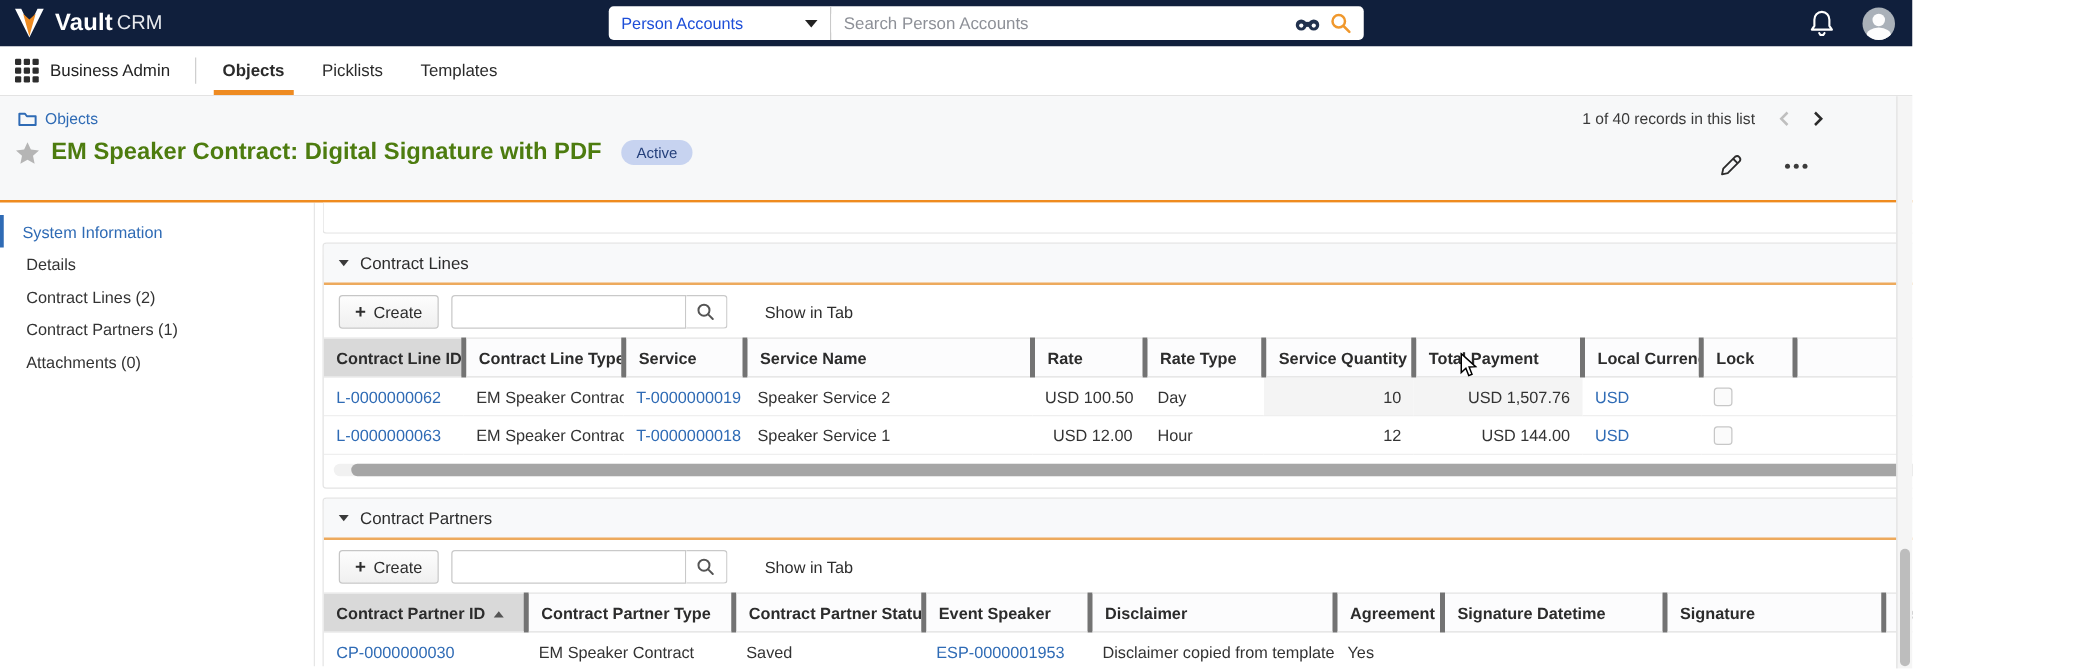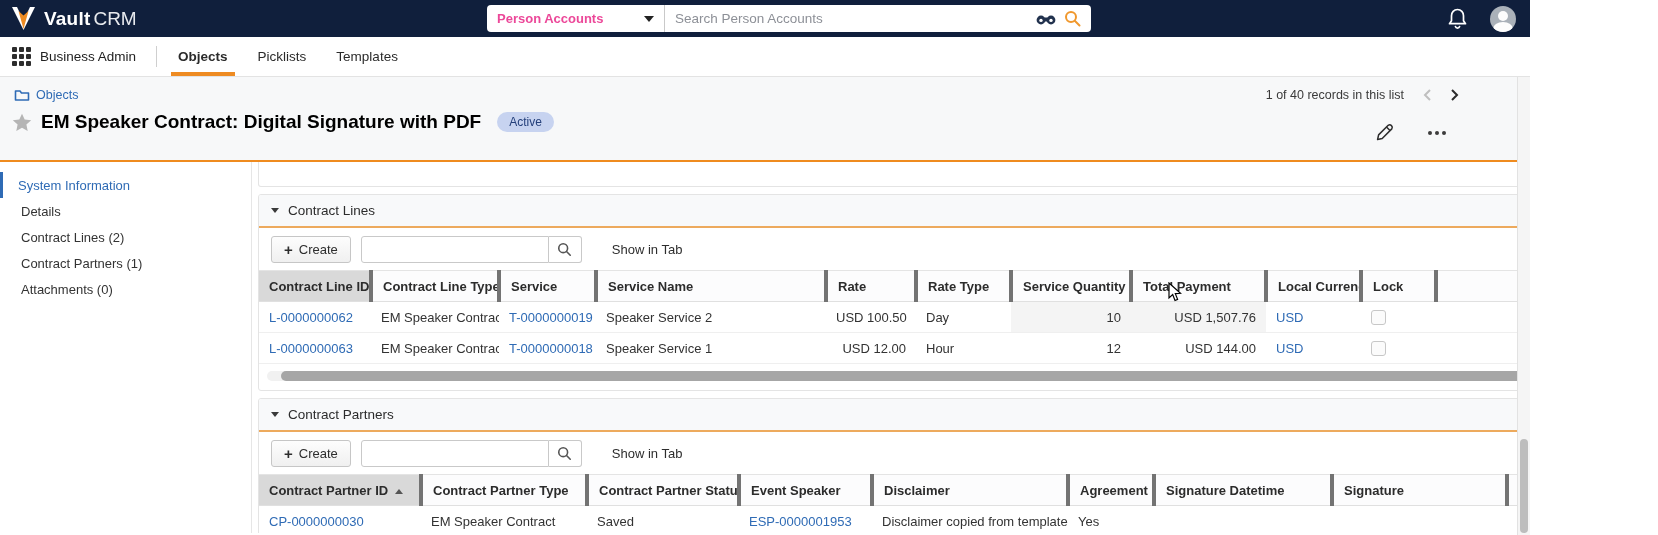--- a/index.html
+++ b/index.html
@@ -5,24 +5,24 @@
   * { margin:0; padding:0; box-sizing:border-box; }
   html,body { width:1658px; height:535px; overflow:hidden; }
   body { font-family:"Liberation Sans","DejaVu Sans",sans-serif; background:#fff; color:#333; }
   .page { position:relative; width:1530px; height:535px; overflow:hidden; background:#fff; }
 
   
   .topbar { position:relative; height:37px; background:#101f3c; display:flex; align-items:center; }
   .brand { display:flex; align-items:center; margin-left:10px; cursor:pointer; }
   .brand svg { margin-right:7px; }
   .brand .b1 { color:#fff; font-weight:bold; font-size:19px; letter-spacing:.2px; }
-  .brand .b2 { color:#e8eaee; font-weight:300; font-size:19px; margin-left:3px; }
+  .brand .b2 { color:#e8eaee; font-weight:300; font-size:16px; margin-left:3px; }
   .searchwrap { position:absolute; left:487px; top:5px; width:604px; height:27px; background:#fff; border-radius:4px; display:flex; align-items:center; overflow:hidden; }
   .scope { width:178px; height:100%; display:flex; align-items:center; justify-content:space-between; padding:0 10px; border-right:1px solid #c9c9c9; cursor:pointer; }
-  .scope span.lbl { font-size:13px; color:#ec4899;font-weight:bold; }
+  .scope span.lbl { font-size:13px; color:#1d4ed8; }
   .caret-down { width:0; height:0; border-left:5px solid transparent; border-right:5px solid transparent; border-top:6px solid #222; }
   .searchwrap input { flex:1; border:none; outline:none; font-size:13.5px; color:#333; padding:0 10px; font-family:Liberation Sans, sans-serif; }
   .searchwrap input::placeholder { color:#8d9097; }
   .sw-icons { display:flex; align-items:center; gap:8px; padding-right:10px; }
   .topright { position:absolute; right:14px; top:0; height:37px; display:flex; align-items:center; gap:22px; }
   .avatar { width:26px; height:26px; border-radius:50%; background:#aab1b9; position:relative; overflow:hidden; cursor:pointer; }
   .avatar .head { position:absolute; left:8px; top:5px; width:10px; height:10px; border-radius:50%; background:#fdfdfd; }
   .avatar .bodyp { position:absolute; left:3px; top:16px; width:20px; height:14px; border-radius:50% 50% 0 0; background:#fdfdfd; }
 
   
@@ -38,21 +38,21 @@
 
   
   .recheader { height:85px; background:#f7f8f9; border-bottom:2px solid #ef8b1f; position:relative; }
   .crumbrow { display:flex; align-items:center; padding:11px 14px 0 14px; }
   .crumb { display:flex; align-items:center; gap:6px; cursor:pointer; }
   .crumb .txt { font-size:12.5px; color:#2f6bb5; }
   .pagin { position:absolute; right:70px; top:11px; display:flex; align-items:center; gap:18px; }
   .pagin .ptxt { font-size:12.5px; color:#3a3a3a; }
   .chev { cursor:pointer; display:inline-flex; }
   .titlerow { display:flex; align-items:center; padding:9px 14px 0 12px; }
-  .title { font-size:19px; font-weight:bold; color:#000000; margin-left:9px; }
+  .title { font-size:19px; font-weight:bold; color:#4d7c0f; margin-left:9px; }
   .badge { margin-left:16px; font-size:12px; color:#25407b; background:#c7d3f0; border-radius:11px; padding:3px 12px; }
   .hdr-actions { position:absolute; right:84px; top:46px; display:flex; align-items:center; gap:34px; }
   .dots { display:inline-flex; gap:3px; cursor:pointer; align-items:center; }
   .dots i { width:4px; height:4px; background:#3c3c3c; border-radius:50%; }
 
   
   .main { display:flex; height:371px; }
   .sidebar { width:252px; border-right:1px solid #e6e6e6; padding-top:10px; background:#fff; flex:none; }
   .snav-item { display:flex; align-items:center; height:26px; padding-left:18px; font-size:13px; color:#333; cursor:pointer; border-left:3px solid transparent; }
   .snav-item.sel { color:#2f6bb5; border-left-color:#2f6bb5; padding-left:15px; margin-left:3px; }

